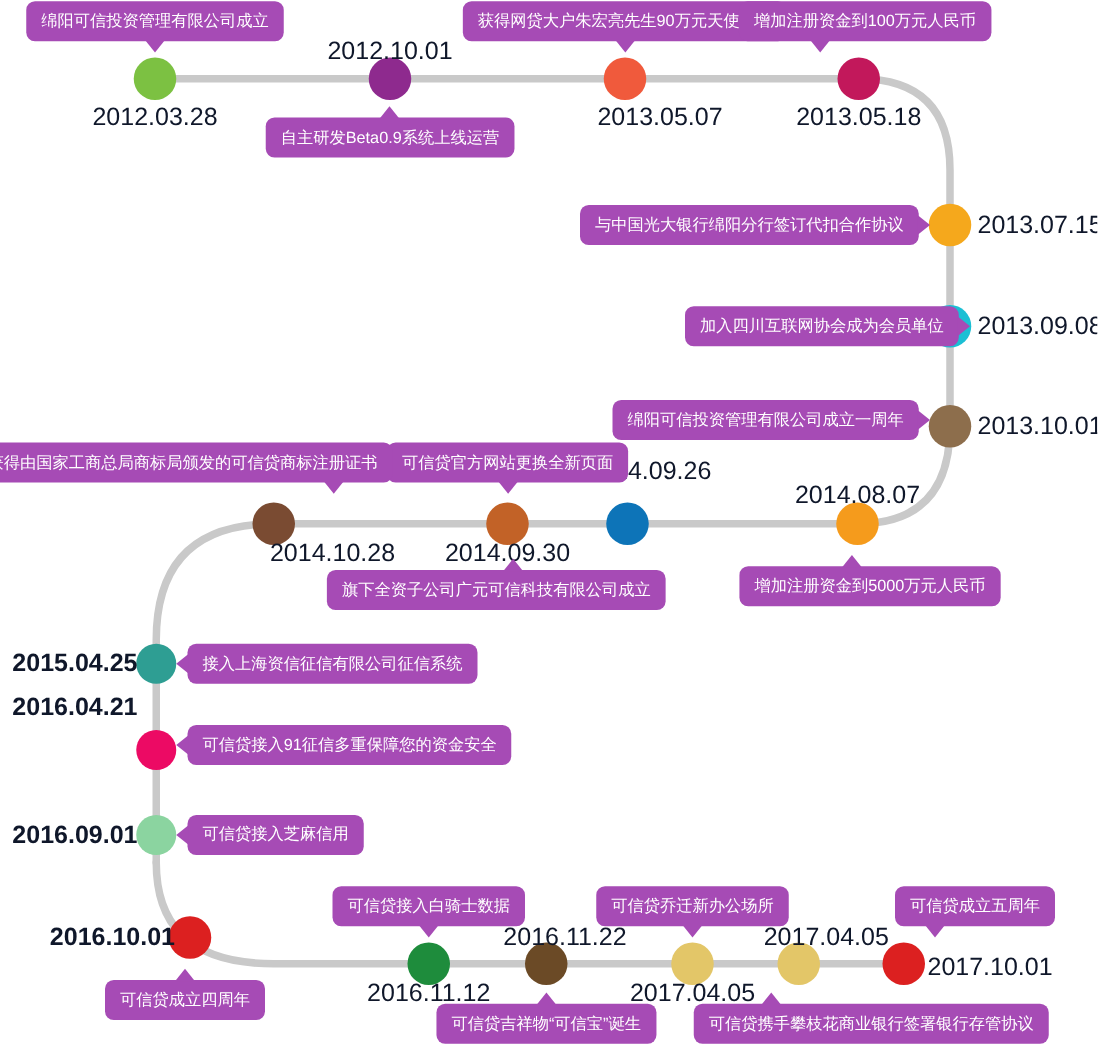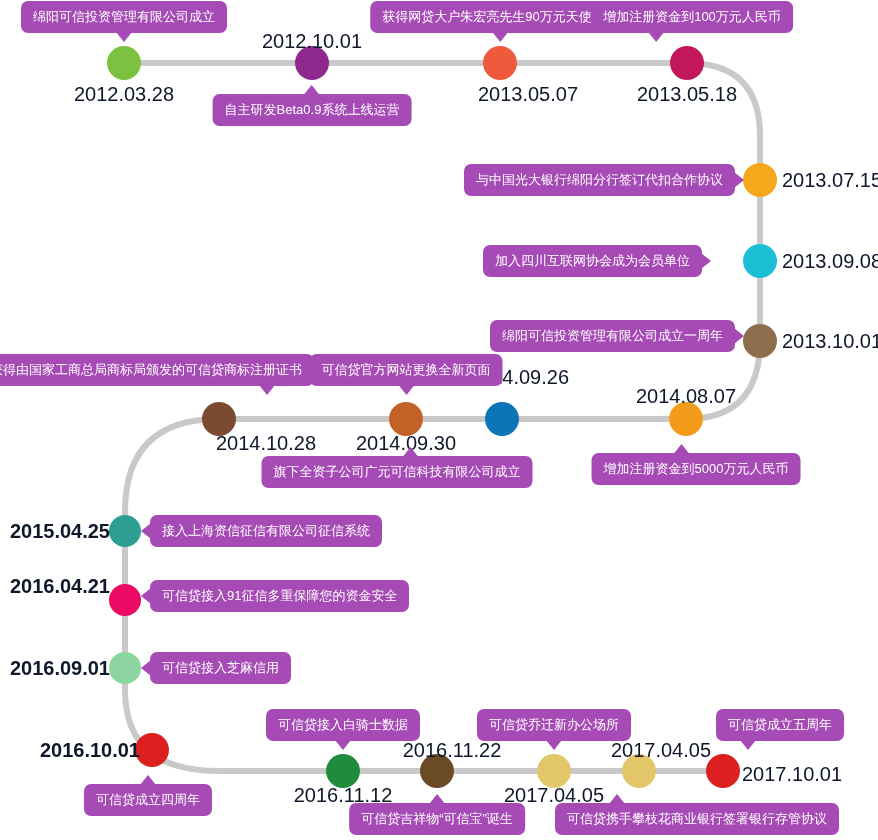--- a/index.html
+++ b/index.html
@@ -118,45 +118,45 @@
       <div class="date c" style="left: 528px; top: 85px;">2013.05.07</div>
       <div class="bubble above" style="left: 500px; top: 33px; --tx: 50%;">获得网贷大户朱宏亮先生90万元天使投资</div>
       <div class="node" style="left: 687px; top: 63px; width: 34px; height: 34px; background: rgb(194, 24, 91);"></div>
       <div class="date c" style="left: 687px; top: 85px;">2013.05.18</div>
       <div class="bubble above" style="left: 692px; top: 33px; --tx: 32%;">增加注册资金到100万元人民币</div>
       <div class="node" style="left: 760px; top: 180px; width: 34px; height: 34px; background: rgb(245, 168, 28);"></div>
       <div class="date l" style="left: 782px; top: 180px;">2013.07.15</div>
       <div class="bubble left" style="left: 735px; top: 180px; --tx: 100%;">与中国光大银行绵阳分行签订代扣合作协议</div>
       <div class="node" style="left: 760px; top: 261px; width: 34px; height: 34px; background: rgb(27, 191, 212);"></div>
       <div class="date l" style="left: 782px; top: 261px;">2013.09.08</div>
-      <div class="bubble left" style="left: 702px; top: 261px; --tx: 100%;">加入四川互联网协会成为会员单位</div>
+      <div class="bubble left" style="left: 767px; top: 261px; --tx: 100%;">加入四川互联网协会成为会员单位</div>
       <div class="node" style="left: 760px; top: 341px; width: 34px; height: 34px; background: rgb(141, 110, 76);"></div>
       <div class="date l" style="left: 782px; top: 341px;">2013.10.01</div>
       <div class="bubble left" style="left: 735px; top: 336px; text-align: right; --tx: 100%;">绵阳可信投资管理有限公司成立一周年</div>
       <div class="node" style="left: 686px; top: 419px; width: 34px; height: 34px; background: rgb(245, 155, 28);"></div>
       <div class="date c" style="left: 686px; top: 387px;">2014.08.07</div>
       <div class="bubble below" style="left: 696px; top: 453px; --tx: 43%;">增加注册资金到5000万元人民币</div>
       <div class="node" style="left: 502px; top: 419px; width: 34px; height: 34px; background: rgb(13, 116, 184);"></div>
       <div class="date c" style="left: 519px; top: 368px;">2014.09.26</div>
       <div class="bubble above" style="left: 406px; top: 386px; --tx: 50%;">可信贷官方网站更换全新页面</div>
       <div class="node" style="left: 406px; top: 419px; width: 34px; height: 34px; background: rgb(194, 98, 39);"></div>
       <div class="date c" style="left: 406px; top: 434px;">2014.09.30</div>
       <div class="bubble below" style="left: 397px; top: 456px; --tx: 55%;">旗下全资子公司广元可信科技有限公司成立</div>
       <div class="node" style="left: 219px; top: 419px; width: 34px; height: 34px; background: rgb(122, 75, 50);"></div>
       <div class="date c" style="left: 266px; top: 434px;">2014.10.28</div>
       <div class="bubble above" style="left: 146px; top: 386px; --tx: 86%;">获得由国家工商总局商标局颁发的可信贷商标注册证书</div>
       <div class="node" style="left: 125px; top: 531px; width: 32px; height: 32px; background: rgb(46, 158, 147);"></div>
       <div class="date r" style="left: 110px; top: 531px;">2015.04.25</div>
       <div class="bubble rightside" style="left: 150px; top: 531px; --tx: 0%; transform: translate(0px, -50%); position: absolute;">接入上海资信征信有限公司征信系统<span style="position: absolute; left: -9px; top: 50%; margin-top: -8px; width: 0px; height: 0px; border-top: 8px solid transparent; border-bottom: 8px solid transparent; border-right: 10px solid rgb(166, 75, 181);"></span></div>
       <div class="node" style="left: 125px; top: 600px; width: 32px; height: 32px; background: rgb(236, 10, 100);"></div>
-      <div class="date r" style="left: 110px; top: 586px; text-align: center;">2016.04.21</div>
+      <div class="date r" style="left: 110px; top: 566px; text-align: center;">2016.04.21</div>
       <div class="bubble rightside" style="left: 150px; top: 596px; --tx: 0%; transform: translate(0px, -50%); position: absolute;">可信贷接入91征信多重保障您的资金安全<span style="position: absolute; left: -9px; top: 50%; margin-top: -8px; width: 0px; height: 0px; border-top: 8px solid transparent; border-bottom: 8px solid transparent; border-right: 10px solid rgb(166, 75, 181);"></span></div>
       <div class="node" style="left: 125px; top: 668px; width: 32px; height: 32px; background: rgb(139, 212, 160);"></div>
       <div class="date r" style="left: 110px; top: 668px;">2016.09.01</div>
-      <div class="bubble rightside" style="left: 150px; top: 668px; --tx: 0%; transform: translate(0px, -50%); position: absolute;">可信贷接入芝麻信用<span style="position: absolute; left: -9px; top: 50%; margin-top: -8px; width: 0px; height: 0px; border-top: 8px solid transparent; border-bottom: 8px solid transparent; border-right: 10px solid rgb(166, 75, 181);"></span></div>
+      <div class="bubble rightside" style="left: 150px; top: 668px; --tx: 0%; transform: translate(0px, -50%); position: absolute; font-family: Liberation Mono, monospace;">可信贷接入芝麻信用<span style="position: absolute; left: -9px; top: 50%; margin-top: -8px; width: 0px; height: 0px; border-top: 8px solid transparent; border-bottom: 8px solid transparent; border-right: 10px solid rgb(166, 75, 181);"></span></div>
       <div class="node" style="left: 152px; top: 750px; width: 34px; height: 34px; background: rgb(220, 32, 32);"></div>
       <div class="date r" style="left: 140px; top: 750px;">2016.10.01</div>
       <div class="bubble below" style="left: 148px; top: 784px; --tx: 50%;">可信贷成立四周年</div>
       <div class="node" style="left: 343px; top: 771px; width: 34px; height: 34px; background: rgb(30, 140, 60);"></div>
       <div class="date c" style="left: 343px; top: 786px;">2016.11.12</div>
       <div class="bubble above" style="left: 343px; top: 741px; --tx: 50%;">可信贷接入白骑士数据</div>
       <div class="node" style="left: 437px; top: 771px; width: 34px; height: 34px; background: rgb(107, 74, 38);"></div>
       <div class="date c" style="left: 452px; top: 741px;">2016.11.22</div>
       <div class="bubble below" style="left: 437px; top: 803px; --tx: 50%;">可信贷吉祥物“可信宝”诞生</div>
       <div class="node" style="left: 554px; top: 771px; width: 34px; height: 34px; background: rgb(227, 198, 104);"></div>

